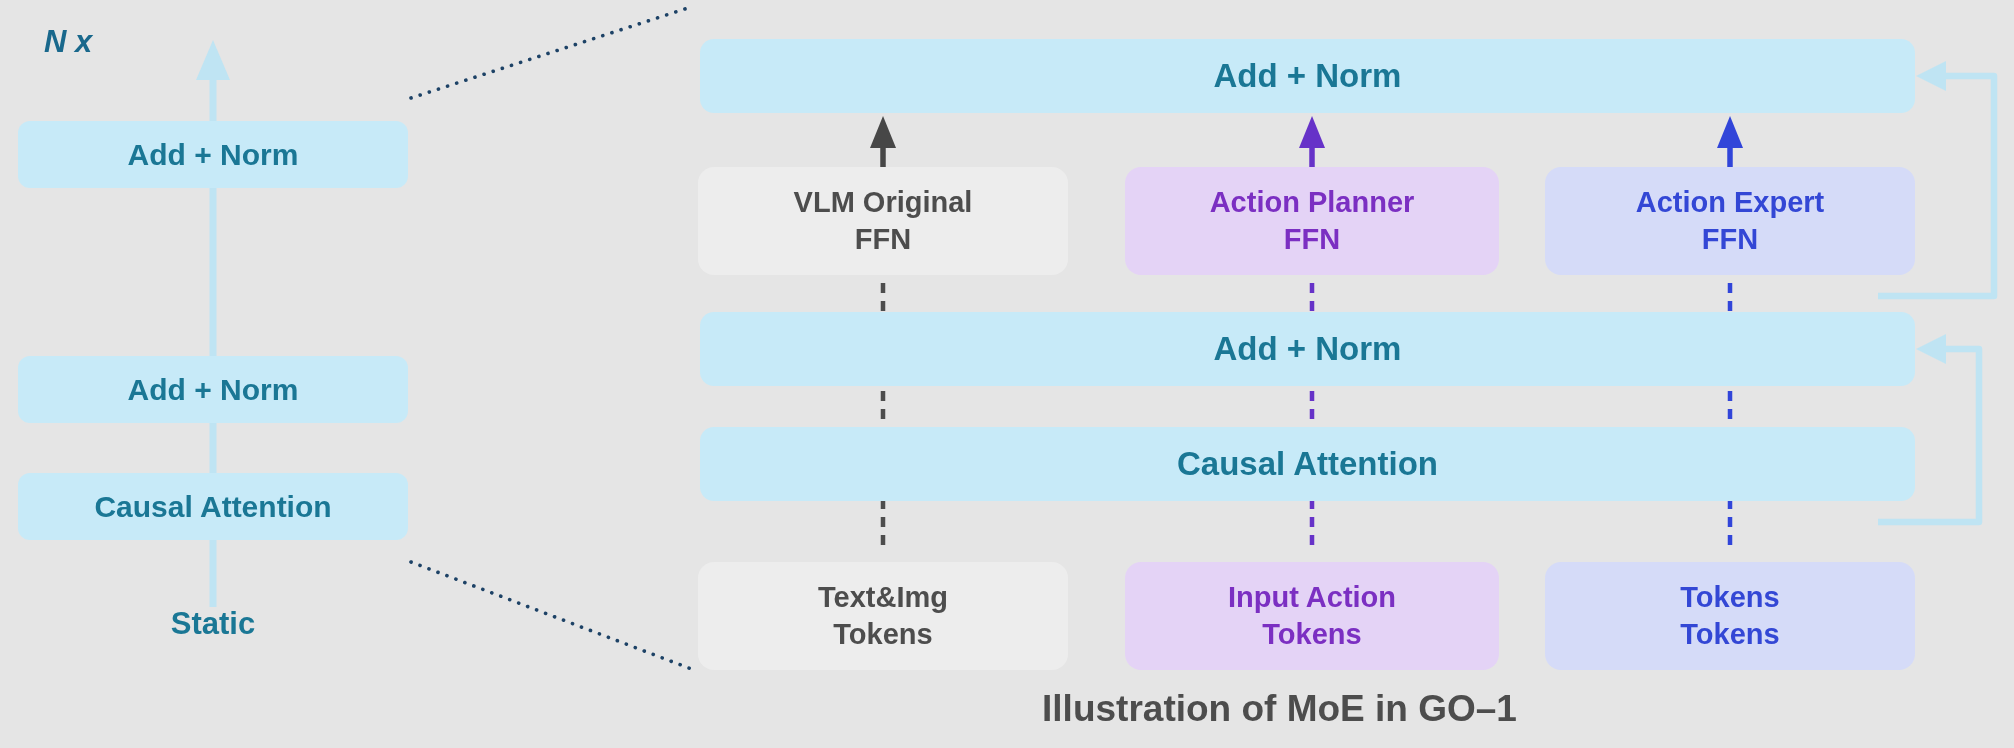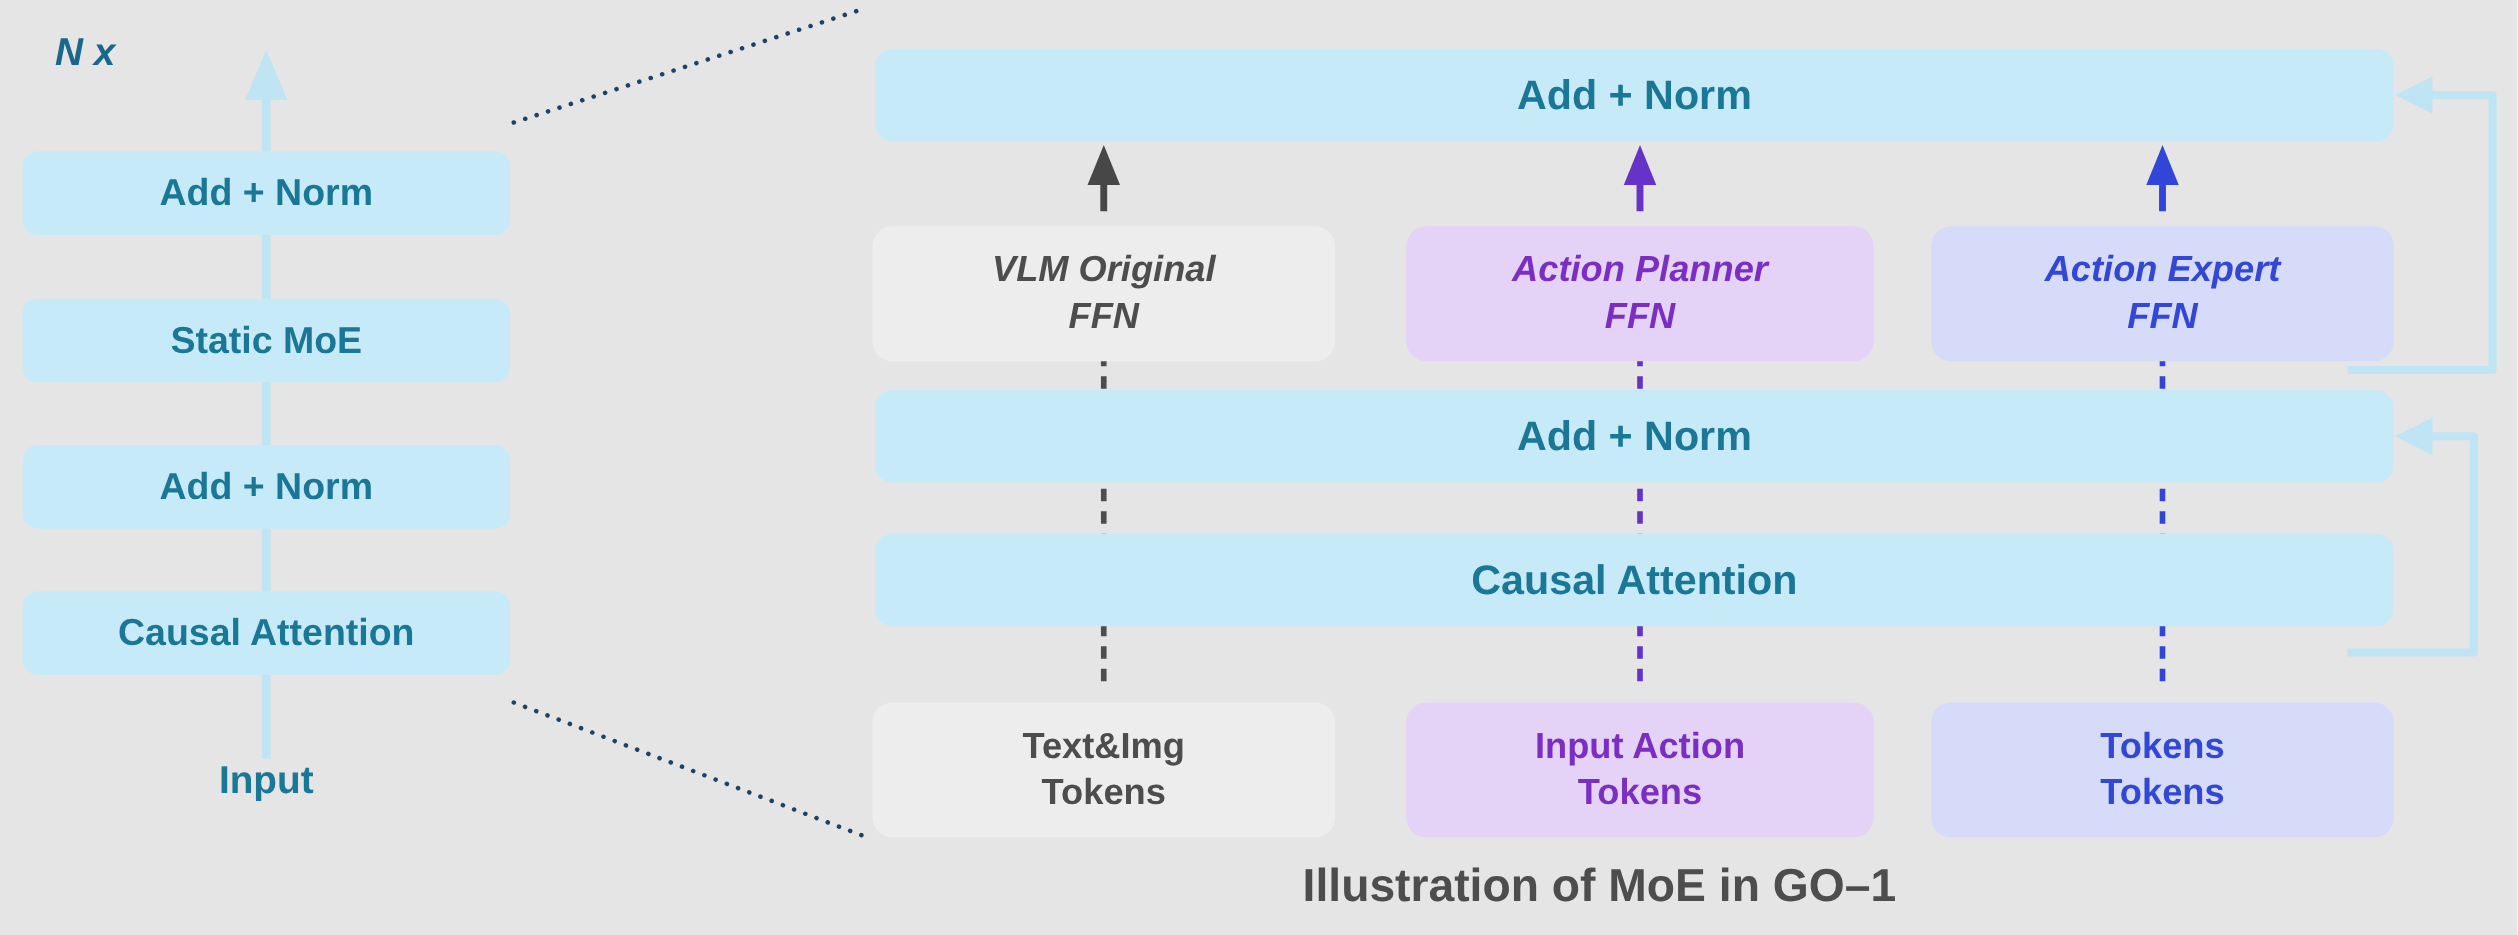--- a/index.html
+++ b/index.html
@@ -69,21 +69,21 @@
     flex-direction: column;
     font-size: 29px;
     line-height: 37px;
   }
   .c-gray   { background: #ededed; color: #4d4d4d; }
   .c-purple { background: #e4d3f6; color: #7b2fc2; }
   .c-blue   { background: #d5dbf8; color: #3347d5; }
   .col1 { left: 698px;  width: 370px; }
   .col2 { left: 1125px; width: 374px; }
   .col3 { left: 1545px; width: 370px; }
-  .row-ffn { top: 181px; font-style: italic; }
+  .row-ffn { top: 167px; }
   .row-tok { top: 562px; }
 
   .caption {
     position: absolute; z-index: 1;
     left: 672px; top: 688px; width: 1215px;
     text-align: center;
     font-weight: bold;
     font-size: 37px;
     color: #4d4d4d;
   }
@@ -137,25 +137,24 @@
       <path class="skip" d="M1878 296 H1994 V76 H1944"></path>
       <polygon points="1916,76 1946,61 1946,91" fill="#bfe4f3"></polygon>
       <path class="skip" d="M1878 522 H1979 V349 H1944"></path>
       <polygon points="1916,349 1946,334 1946,364" fill="#bfe4f3"></polygon>
     </g>
   </svg>
 
   <div class="nx">N x</div>
 
   <div class="box lbox b1">Add + Norm</div>
-  <div class="box lbox b2">Static MoE</div>
   <div class="box lbox b3">Add + Norm</div>
   <div class="box lbox b4">Causal Attention</div>
 
-  <div class="input-label">Input</div>
+  <div class="input-label">Static</div>
 
   <div class="box bar bar-top">Add + Norm</div>
   <div class="box bar bar-mid">Add + Norm</div>
   <div class="box bar bar-attn">Causal Attention</div>
 
   <div class="box cell c-gray col1 row-ffn">
     <span>VLM Original</span>
     <span>FFN</span>
   </div>
   <div class="box cell c-purple col2 row-ffn">

